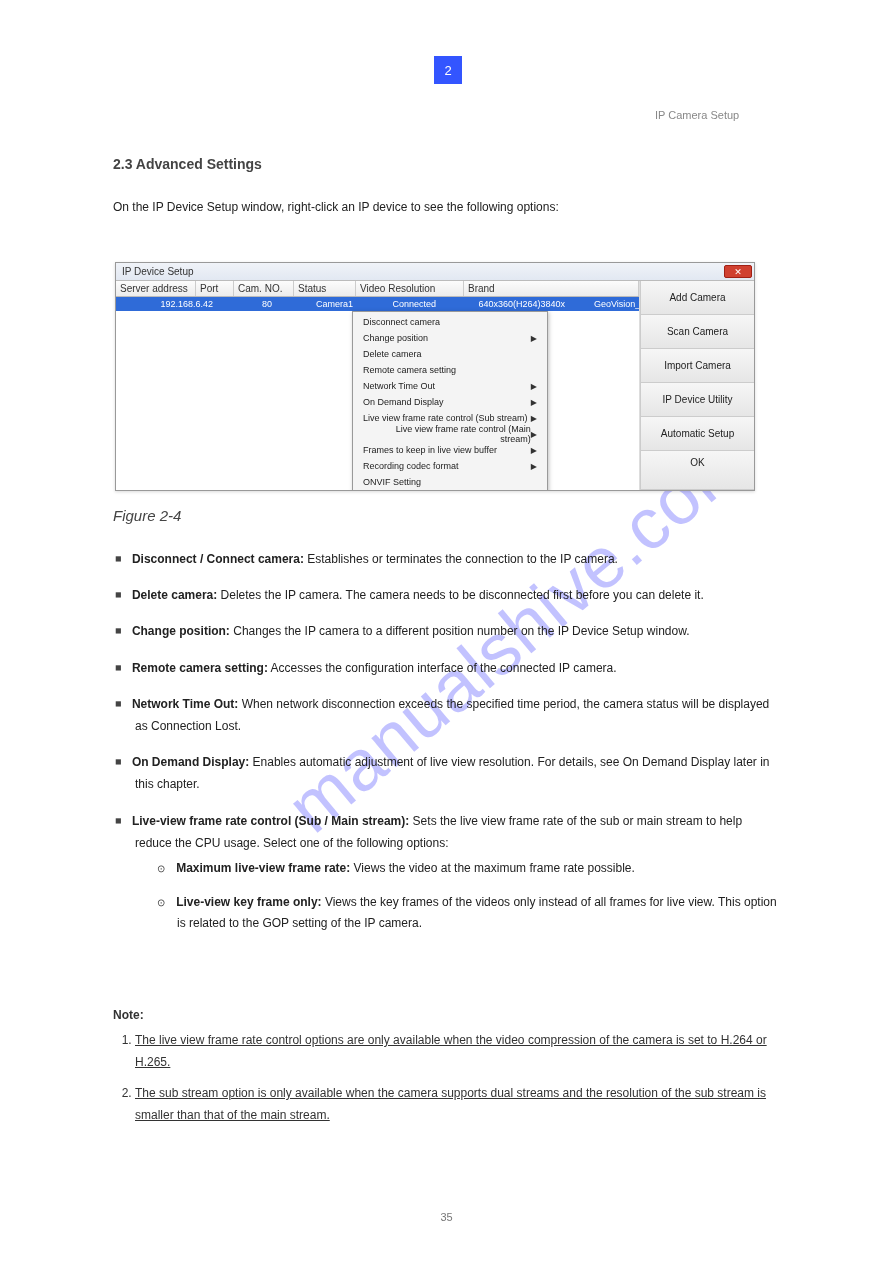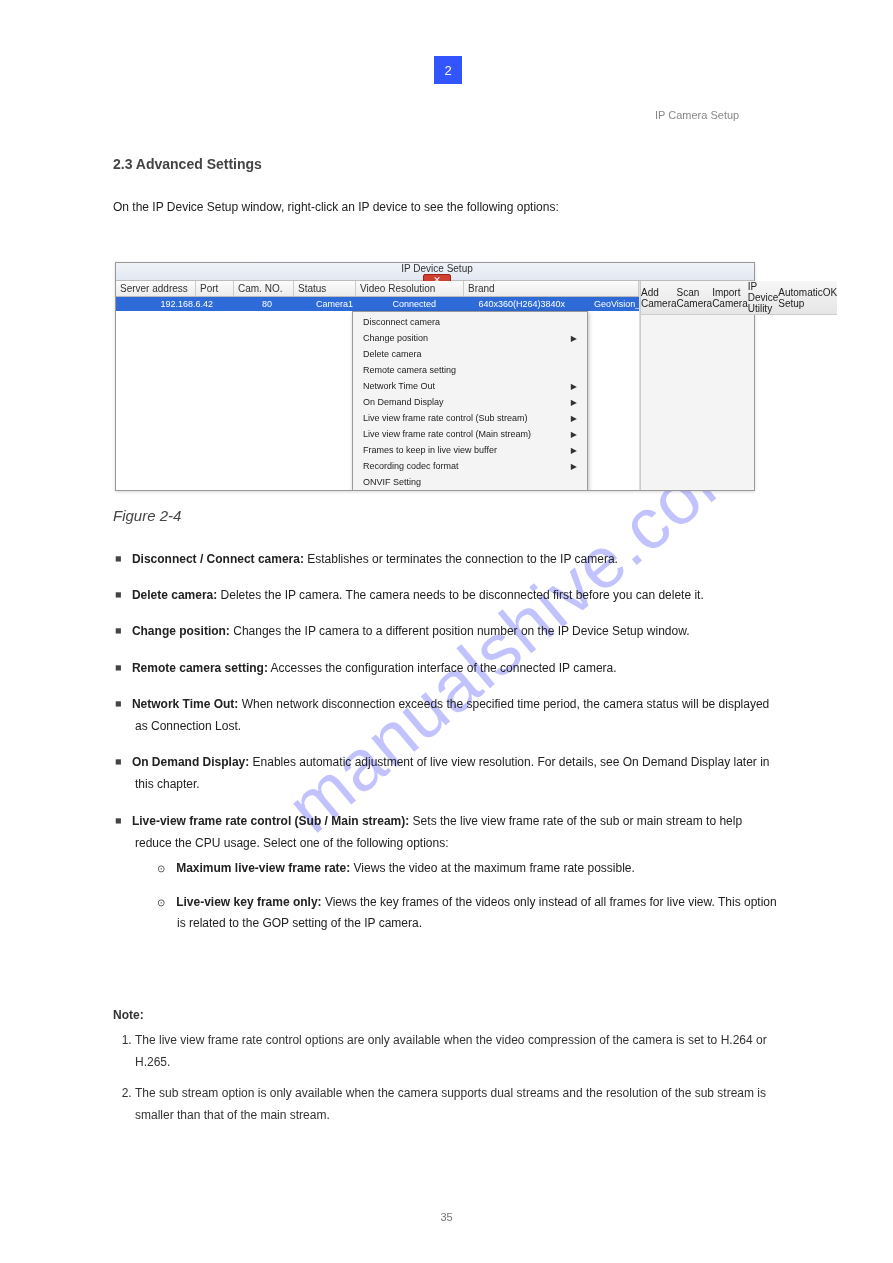--- a/index.html
+++ b/index.html
@@ -53,21 +53,21 @@
     background: #fff;
     font-size: 10px;
     box-shadow: 0 1px 3px rgba(0,0,0,0.15);
   }
   .titlebar {
     height: 18px;
     background: linear-gradient(#f0f3f8,#e2e8f2);
     border-bottom: 1px solid #bbb;
     display: flex; align-items: center; justify-content: space-between;
     padding: 0 2px 0 6px;
-    font-size: 10px; color: #333; flex-direction: column;
+    font-size: 10px; color: #333;
   }
   .closebtn {
     width: 28px; height: 13px;
     background: #d04030;
     color: #fff;
     display: flex; align-items: center; justify-content: center;
     font-size: 9px; border: 1px solid #a02015; border-radius: 2px;
   }
   .dlg-body {
     display: flex;
@@ -106,38 +106,38 @@
     display: flex;
     height: 14px;
     background: #2f6bd8;
     color: #fff;
     align-items: center;
   }
   .datarow > div { padding: 0 4px; white-space: nowrap; overflow: hidden; font-size: 9px; margin-left: 21px; }
   .ctxmenu {
     position: absolute;
     top: 30px; left: 236px;
-    width: 236px;
+    width: 196px;
     background: #f4f4f4;
     border: 1px solid #999;
     box-shadow: 1px 1px 4px rgba(0,0,0,0.25);
     padding: 2px 0;
   }
   .ctxitem {
     height: 16px;
     display: flex; align-items: center; justify-content: space-between;
     padding: 0 10px 0 10px;
     font-size: 9px; color: #222;
   }
   .ctxitem .arrow { font-size: 8px; color: #333; }
   .btncol {
     width: 114px;
     background: #f4f4f4;
     border-left: 1px solid #ccc;
-    display: flex; flex-direction: row;
+    display: flex; flex-direction: column;
   }
   .sidebtn {
     height: 34px;
     background: linear-gradient(#f6f6f6,#e6e6e6);
     border-bottom: 1px solid #ccc;
     display: flex; align-items: center; justify-content: center;
     font-size: 10px; color: #222;
   }
   .sidebtn:last-child { flex: 1; align-items: flex-start; padding-top: 6px; }
   .figcap {
@@ -160,21 +160,21 @@
   .bullets .sub li::before { content: "⊙ "; font-size: 10px; top: 0; }
   .notes-head {
     position: absolute; top: 1008px; left: 113px;
     font-size: 12px; font-weight: bold;
   }
   .notes {
     position: absolute; top: 1030px; left: 113px; right: 115px;
     font-size: 12px; line-height: 1.8;
   }
   .notes ol { padding-left: 22px; }
-  .notes li { margin-bottom: 10px; }
+  .notes li { margin-bottom: 10px; text-decoration: underline; }
   .page-num {
     position: absolute; bottom: 40px; left: 50%; transform: translateX(-50%);
     font-size: 11px; color: #777;
   }
 </style>
 </head>
 <body>
 
 <div class="watermark">manualshive.com</div>
 

